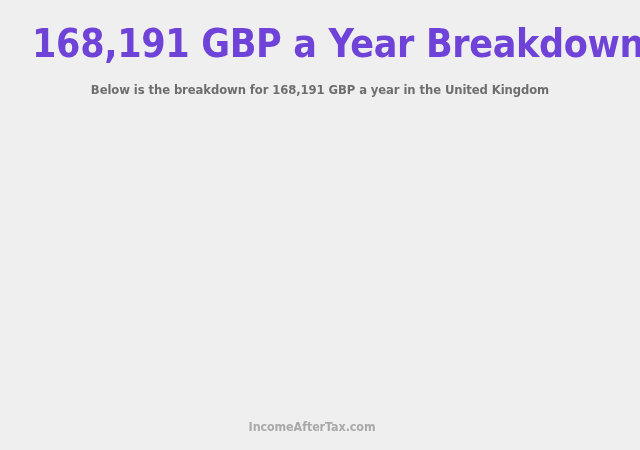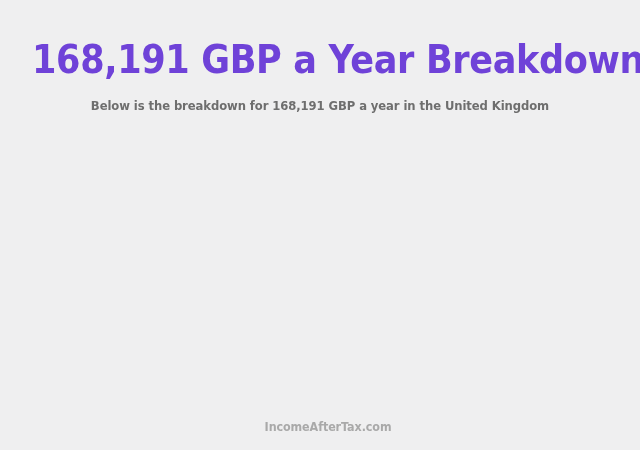--- a/index.html
+++ b/index.html
@@ -20,21 +20,21 @@
     width: 640px;
     height: 450px;
     background: #efeff0;
     box-sizing: border-box;
   }
 
   
   .header {
     position: absolute;
     left: 0;
-    top: 16px;
+    top: 0;
     width: 640px;
     padding-top: 22px;
     text-align: center;
   }
 
   .page-title {
     margin: 0;
     padding: 0;
     font-family: "DejaVu Sans", sans-serif;
     font-size: 39px;
@@ -72,21 +72,20 @@
     background: transparent;
   }
 
   
   .footer {
     position: absolute;
     left: 0;
     top: 419px;
     width: 624px;
     text-align: center;
-    margin-left: 16px;
   }
 
   .site-credit {
     margin: 0;
     padding: 0;
     font-family: "DejaVu Sans", sans-serif;
     font-size: 12px;
     line-height: 16px;
     font-weight: 700;
     color: #a9a9a9;

